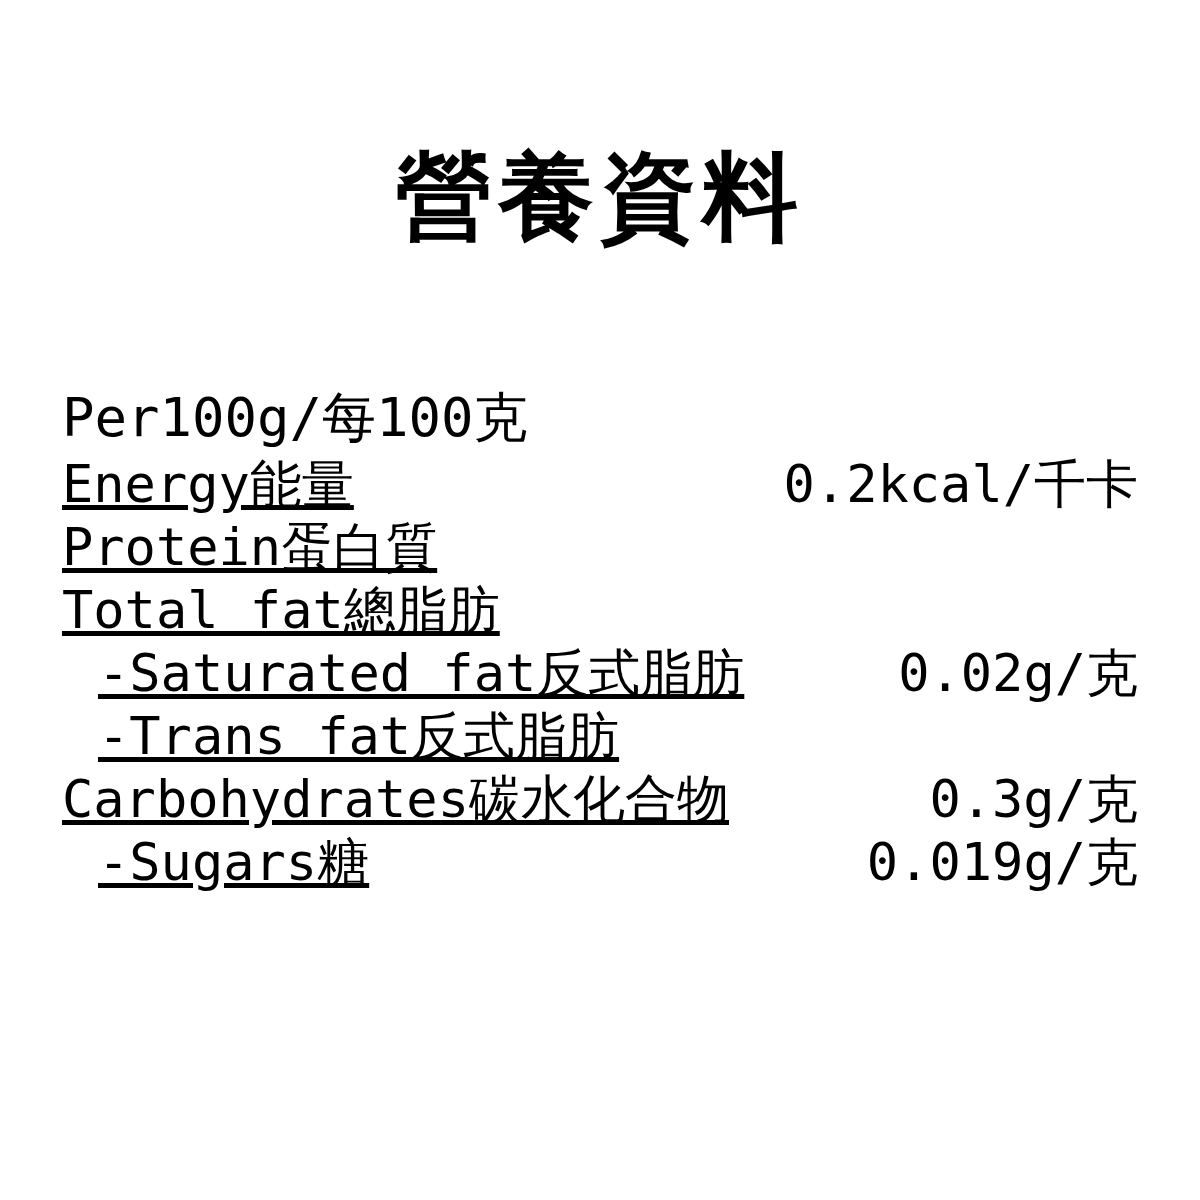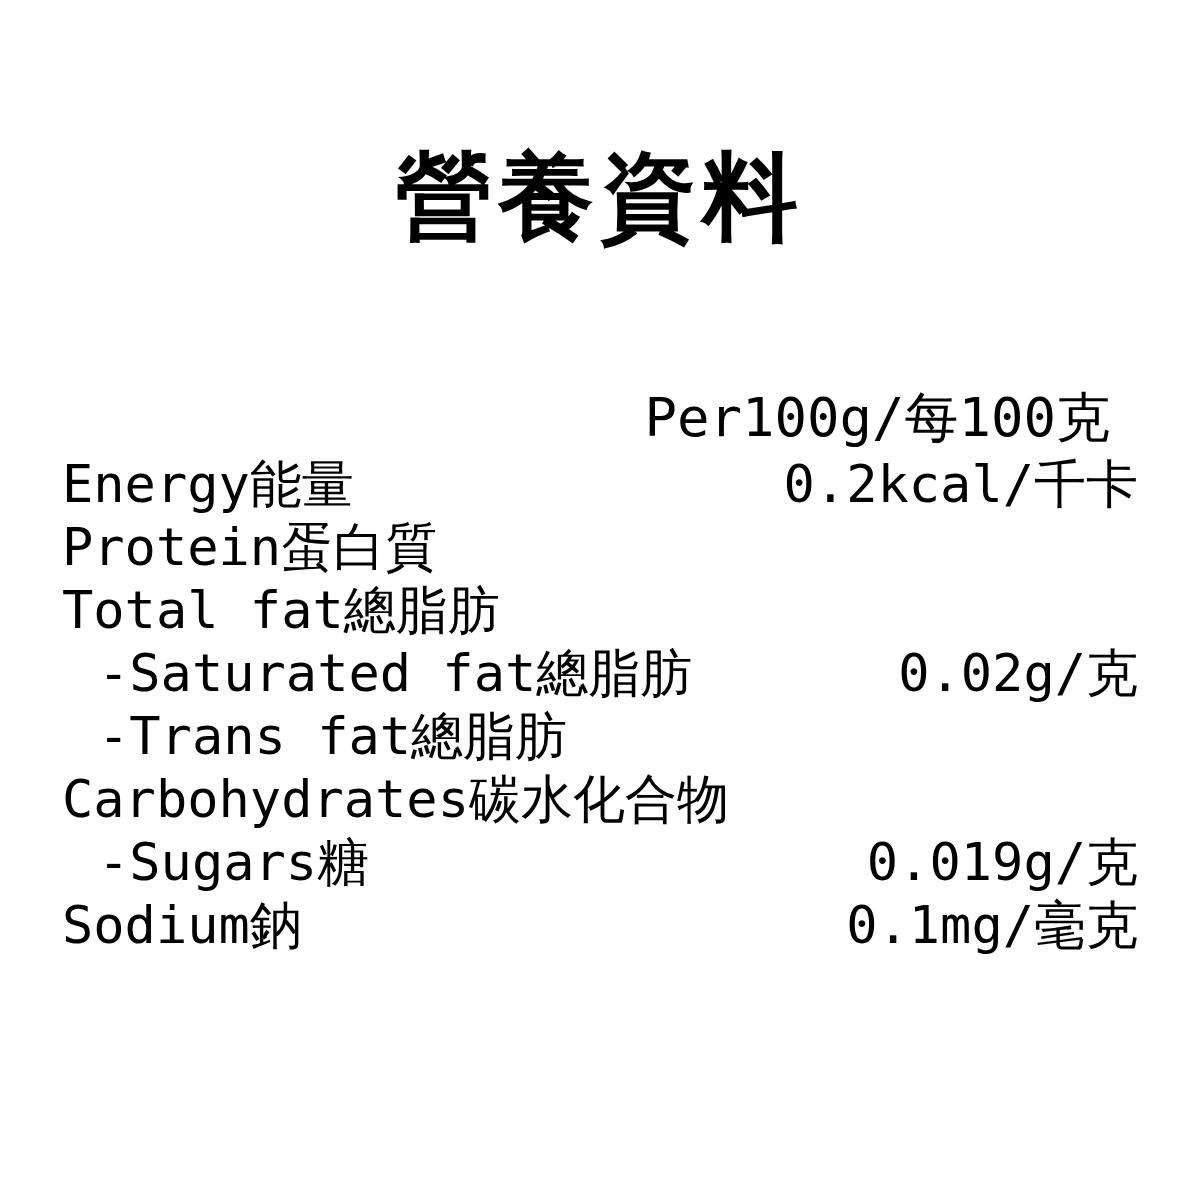--- a/index.html
+++ b/index.html
@@ -29,38 +29,38 @@
     font-weight: bold;
     line-height: 1.2;
     letter-spacing: 6px;
     color: #000000;
     white-space: nowrap;
   }
   .nutrition-table {
     margin: 128px 62px 0 62px;
   }
   .header-row {
-    text-align: right;
     font-size: 54px;
     line-height: 70px;
     padding-right: 28px;
     white-space: nowrap;
     font-weight: 500;
   }
   .row {
     display: flex;
     justify-content: space-between;
     align-items: baseline;
     font-size: 52px;
     line-height: 63px;
     white-space: nowrap;
     font-weight: 500;
   }
   .row .row-label {
     text-align: center;
+    text-decoration: underline;
   }
   .row.indent .row-label {
     padding-left: 36px;
   }
   .row .row-value {
     text-align: right;
   }
 </style>
 </head>
 <body>
@@ -75,32 +75,29 @@
           <span class="row-label">Energy能量</span>
           <span class="row-value">0.2kcal/千卡</span>
         </div>
         <div class="row">
           <span class="row-label">Protein蛋白質</span>
         </div>
         <div class="row">
           <span class="row-label">Total fat總脂肪</span>
         </div>
         <div class="row indent">
-          <span class="row-label">-Saturated fat總脂肪</span>
+          <span class="row-label">-Saturated fat反式脂肪</span>
           <span class="row-value">0.02g/克</span>
         </div>
         <div class="row indent">
-          <span class="row-label">-Trans fat總脂肪</span>
+          <span class="row-label">-Trans fat反式脂肪</span>
         </div>
         <div class="row">
           <span class="row-label">Carbohydrates碳水化合物</span>
+          <span class="row-value">0.3g/克</span>
         </div>
         <div class="row indent">
           <span class="row-label">-Sugars糖</span>
           <span class="row-value">0.019g/克</span>
-        </div>
-        <div class="row">
-          <span class="row-label">Sodium鈉</span>
-          <span class="row-value">0.1mg/毫克</span>
         </div>
       </div>
   </div>
 </div>
 
 </body></html>

